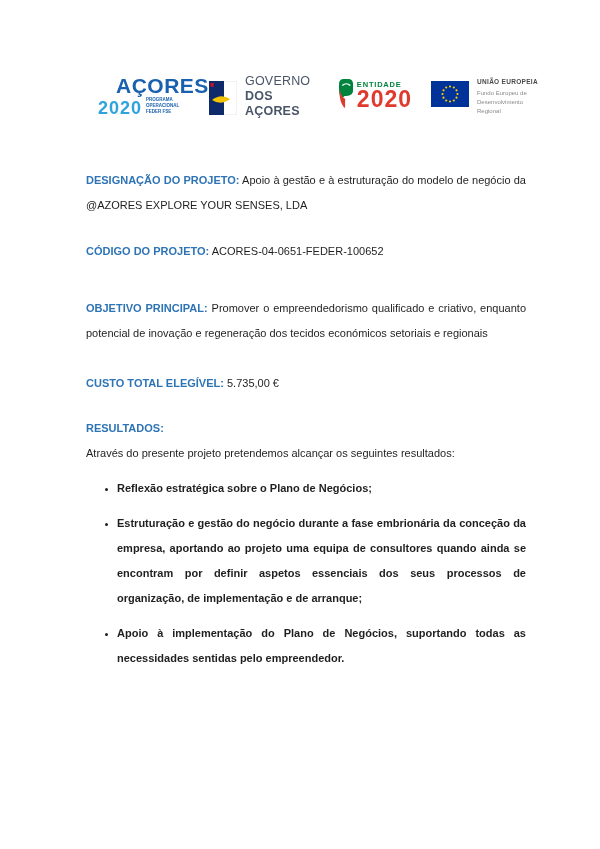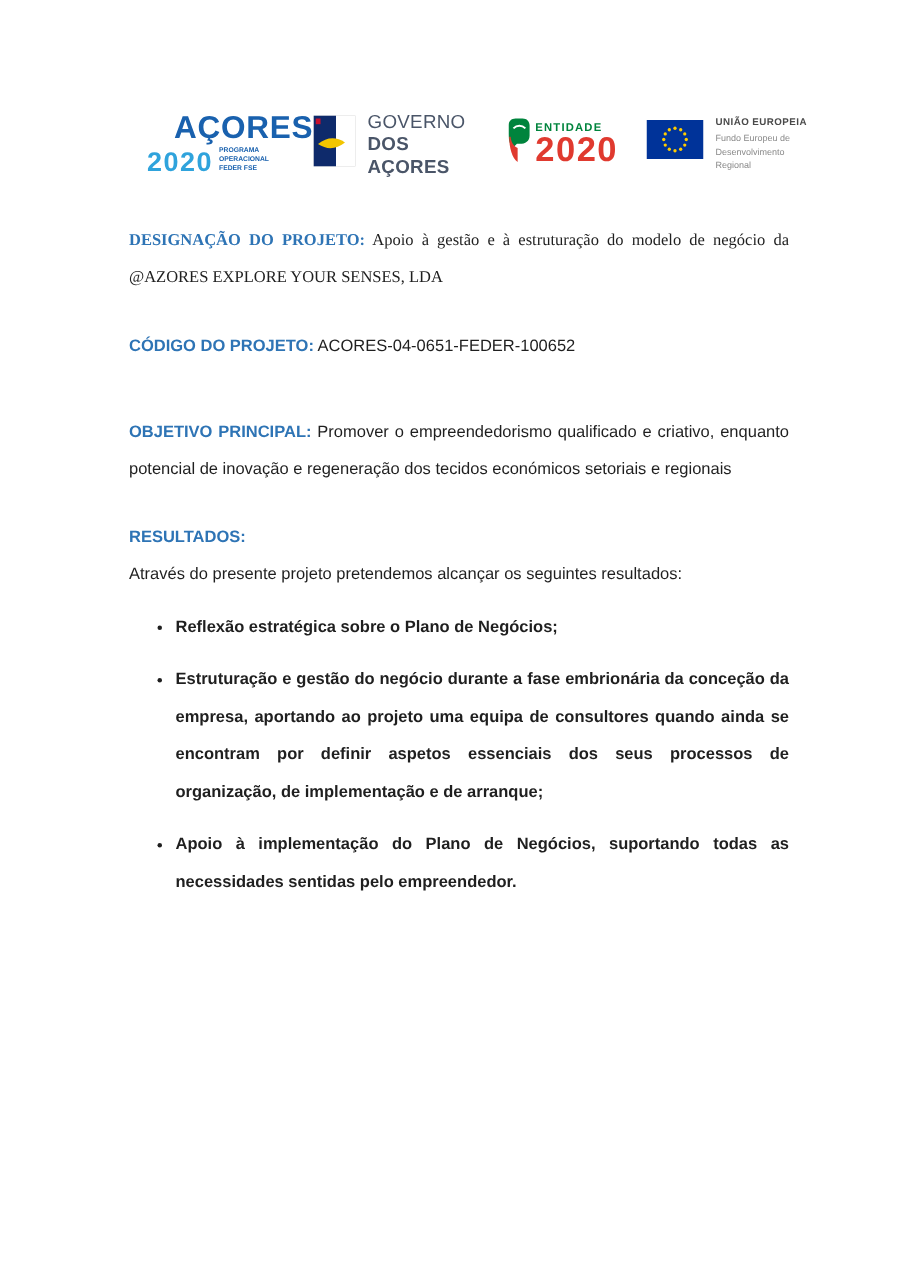--- a/index.html
+++ b/index.html
@@ -16,39 +16,39 @@
   .header {
     position:absolute; top:72px; left:88px; right:60px;
     display:flex; align-items:center; gap:13px; height:48px;
   }
   .logo-acores { display:flex; flex-direction:column; line-height:1; width:108px; }
   .acores-name { font-size:21px; font-weight:800; color:#1961AE; letter-spacing:0.5px;margin-left:28px; }
   .acores-row2 { display:flex; align-items:flex-end; gap:4px; margin-top:1px; padding-left:10px; }
   .acores-year { font-size:18px; font-weight:800; color:#2FA3DC; letter-spacing:1px; }
   .acores-sub { display:flex; flex-direction:column; font-size:4.5px; font-weight:bold; color:#1961AE; line-height:1.3; padding-bottom:2px; }
 
-  .logo-governo { display:flex; align-items:center; gap:8px; }
+  .logo-governo { display:flex; align-items:flex-end; gap:8px; }
   .gov-text { display:flex; flex-direction:column; color:#4A5568; line-height:15px; font-size:12.5px; letter-spacing:0.2px; }
   .gov-line2 { font-weight:bold; }
 
   .logo-pt { display:flex; align-items:center; gap:3px; margin-left:4px; }
   .pt-text { display:flex; flex-direction:column; line-height:1; }
   .pt-country { font-size:7.5px; font-weight:bold; color:#00843D; letter-spacing:0.8px; }
   .pt-year { font-size:23px; font-weight:bold; color:#E03A2F; letter-spacing:1px; margin-top:0px; }
 
   .logo-eu { display:flex; align-items:center; gap:8px; margin-left:6px; }
   .eu-text { display:flex; flex-direction:column; line-height:1.45; }
   .eu-title { font-size:6.5px; font-weight:bold; color:#4a4a4a; letter-spacing:0.3px; margin-bottom:3px; }
   .eu-sub { font-size:6px; color:#8a8a8a; }
 
   
   .content { position:absolute; top:118px; left:86px; width:440px; }
   .field { font-size:11px; line-height:25px; text-align:justify; color:#1f1f1f; }
   .label { color:#2E74B5; font-weight:bold; }
-  #field-designacao { margin-top:30px;font-family:Liberation Serif, serif; }
+  #field-designacao { margin-top:50px; }
   #field-codigo     { margin-top:21px; }
   #field-objetivo   { margin-top:32px; }
   #field-entidade   { margin-top:13px; }
   #field-custo      { margin-top:25px; }
   #results-label    { margin-top:20px; }
   .results-intro    { font-size:11px; line-height:25px; }
   .results-list { margin-top:10px; padding-left:31px; list-style:disc outside; }
   .results-list li { font-size:11px; line-height:25px; text-align:justify; margin-bottom:10px; color:#1f1f1f;font-weight:bold; }
   .results-list li::marker { font-size:9px; }
 </style>
@@ -130,20 +130,21 @@
 
   <div class="content">
 
     <p class="field" id="field-designacao"><span class="label">DESIGNAÇÃO DO PROJETO:</span><span> Apoio à gestão e à estruturação do modelo de negócio da @AZORES EXPLORE YOUR SENSES, LDA</span></p>
 
     <p class="field" id="field-codigo"><span class="label">CÓDIGO DO PROJETO:</span><span> ACORES-04-0651-FEDER-100652</span></p>
 
     <p class="field" id="field-objetivo"><span class="label">OBJETIVO PRINCIPAL:</span><span> Promover o empreendedorismo qualificado e criativo, enquanto potencial de inovação e regeneração dos tecidos económicos setoriais e regionais</span></p>
 
 
+    <p class="field" id="field-custo"><span class="label">CUSTO TOTAL ELEGÍVEL:</span><span> 5.735,00 €</span></p>
 
     <p class="field" id="results-label"><span class="label">RESULTADOS:</span></p>
 
     <p class="results-intro">Através do presente projeto pretendemos alcançar os seguintes resultados:</p>
 
     <ul class="results-list">
       <li>Reflexão estratégica sobre o Plano de Negócios;</li>
       <li>Estruturação e gestão do negócio durante a fase embrionária da conceção da empresa, aportando ao projeto uma equipa de consultores quando ainda se encontram por definir aspetos essenciais dos seus processos de organização, de implementação e de arranque;</li>
       <li>Apoio à implementação do Plano de Negócios, suportando todas as necessidades sentidas pelo empreendedor.</li>
     </ul>

